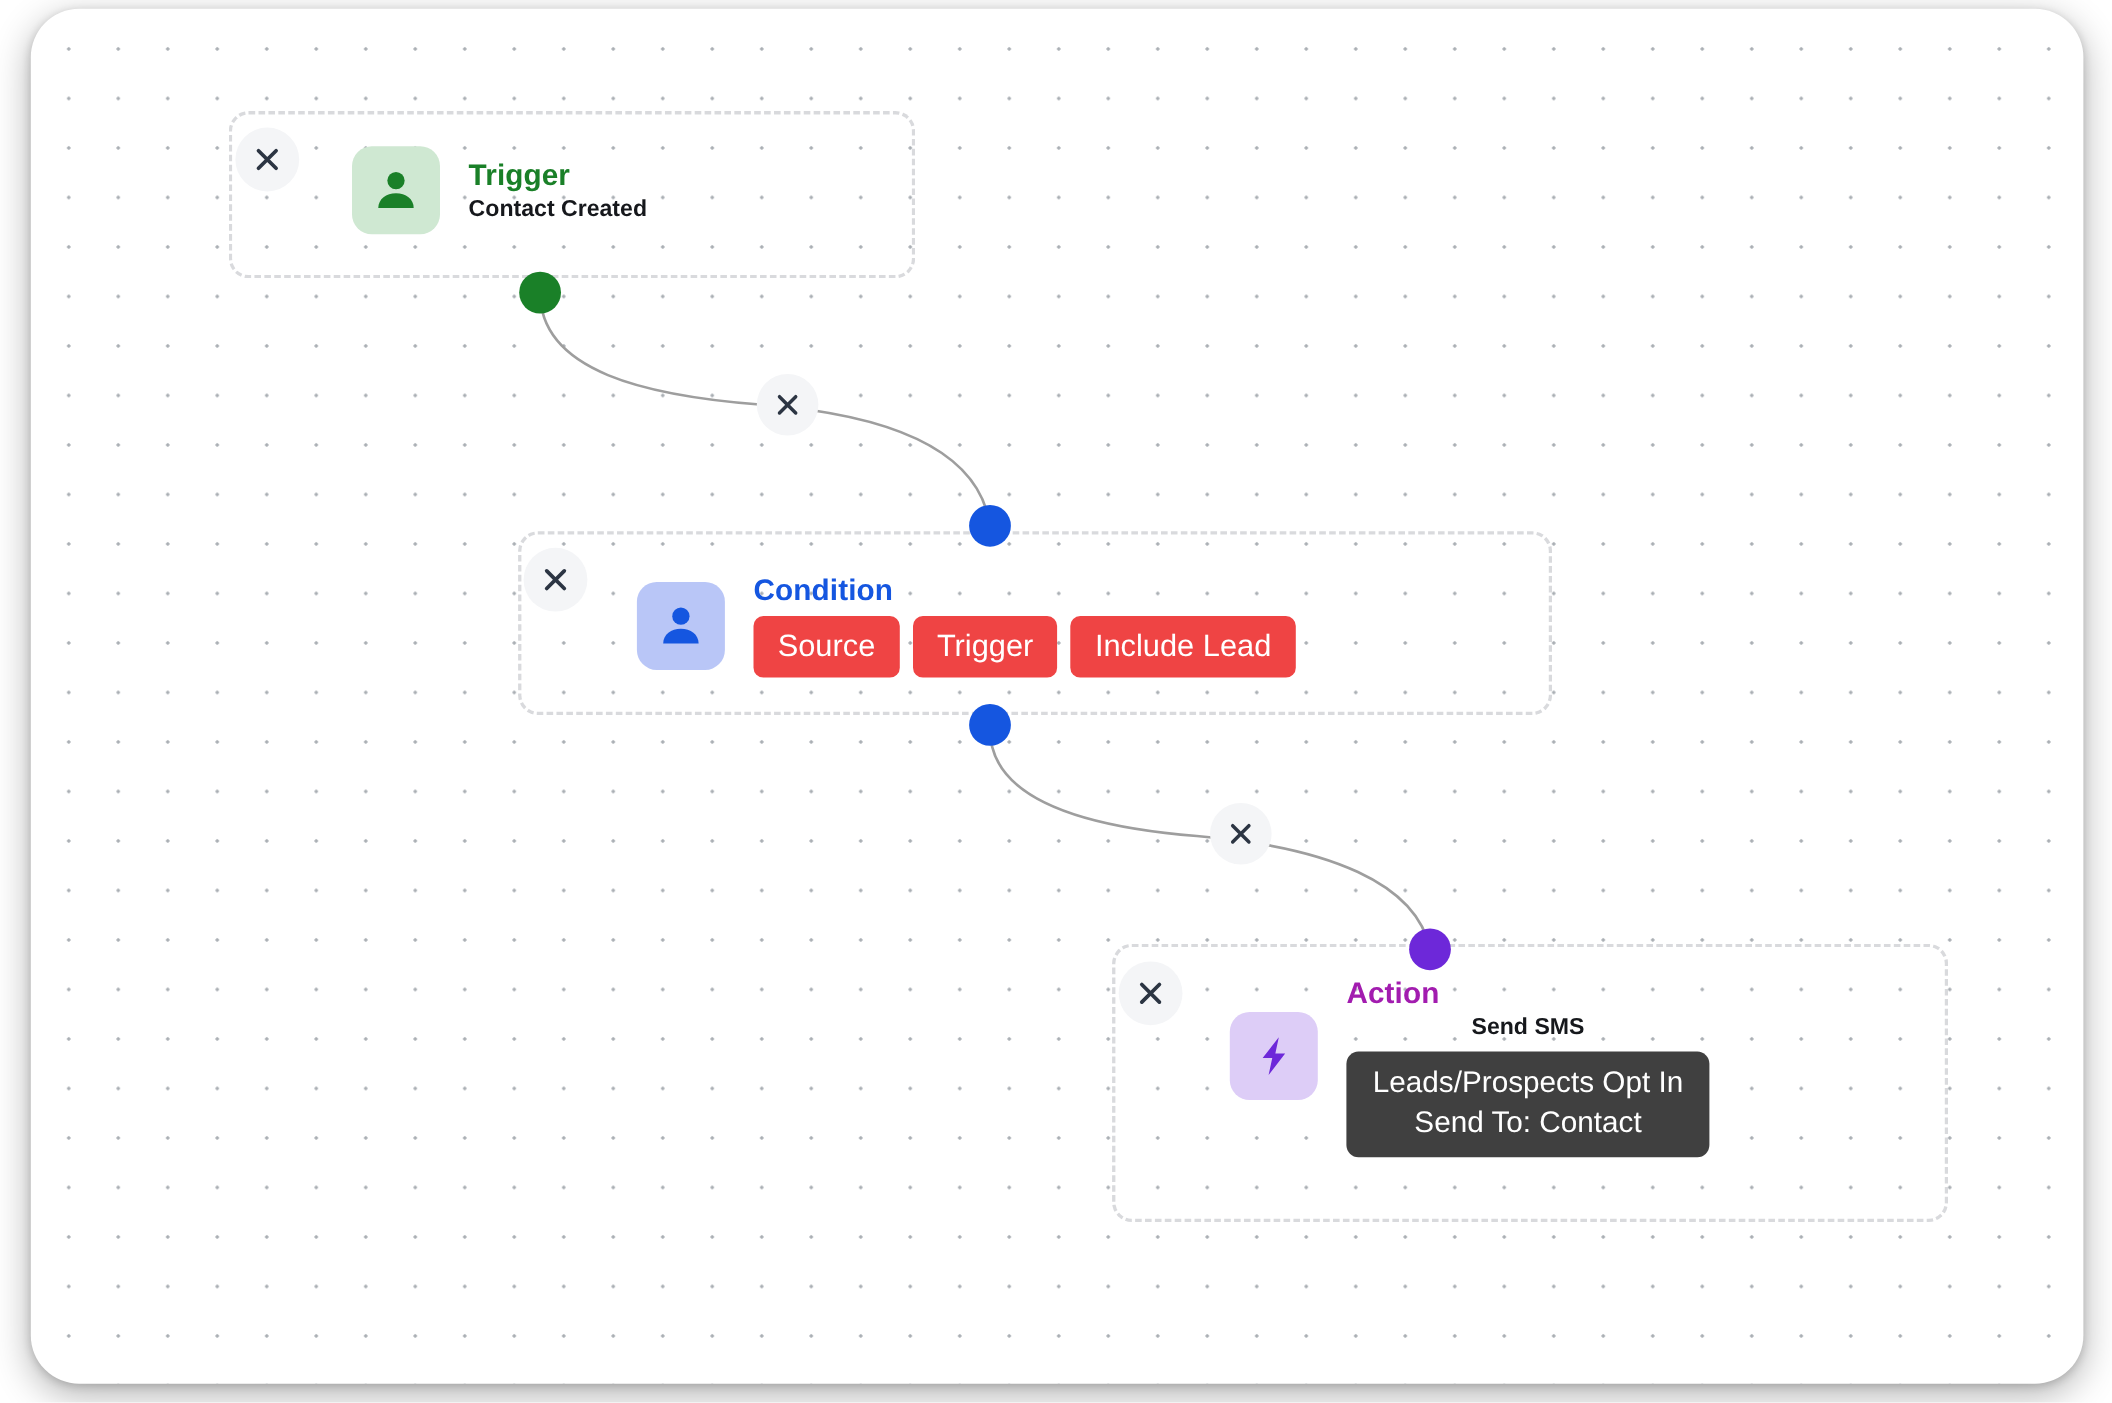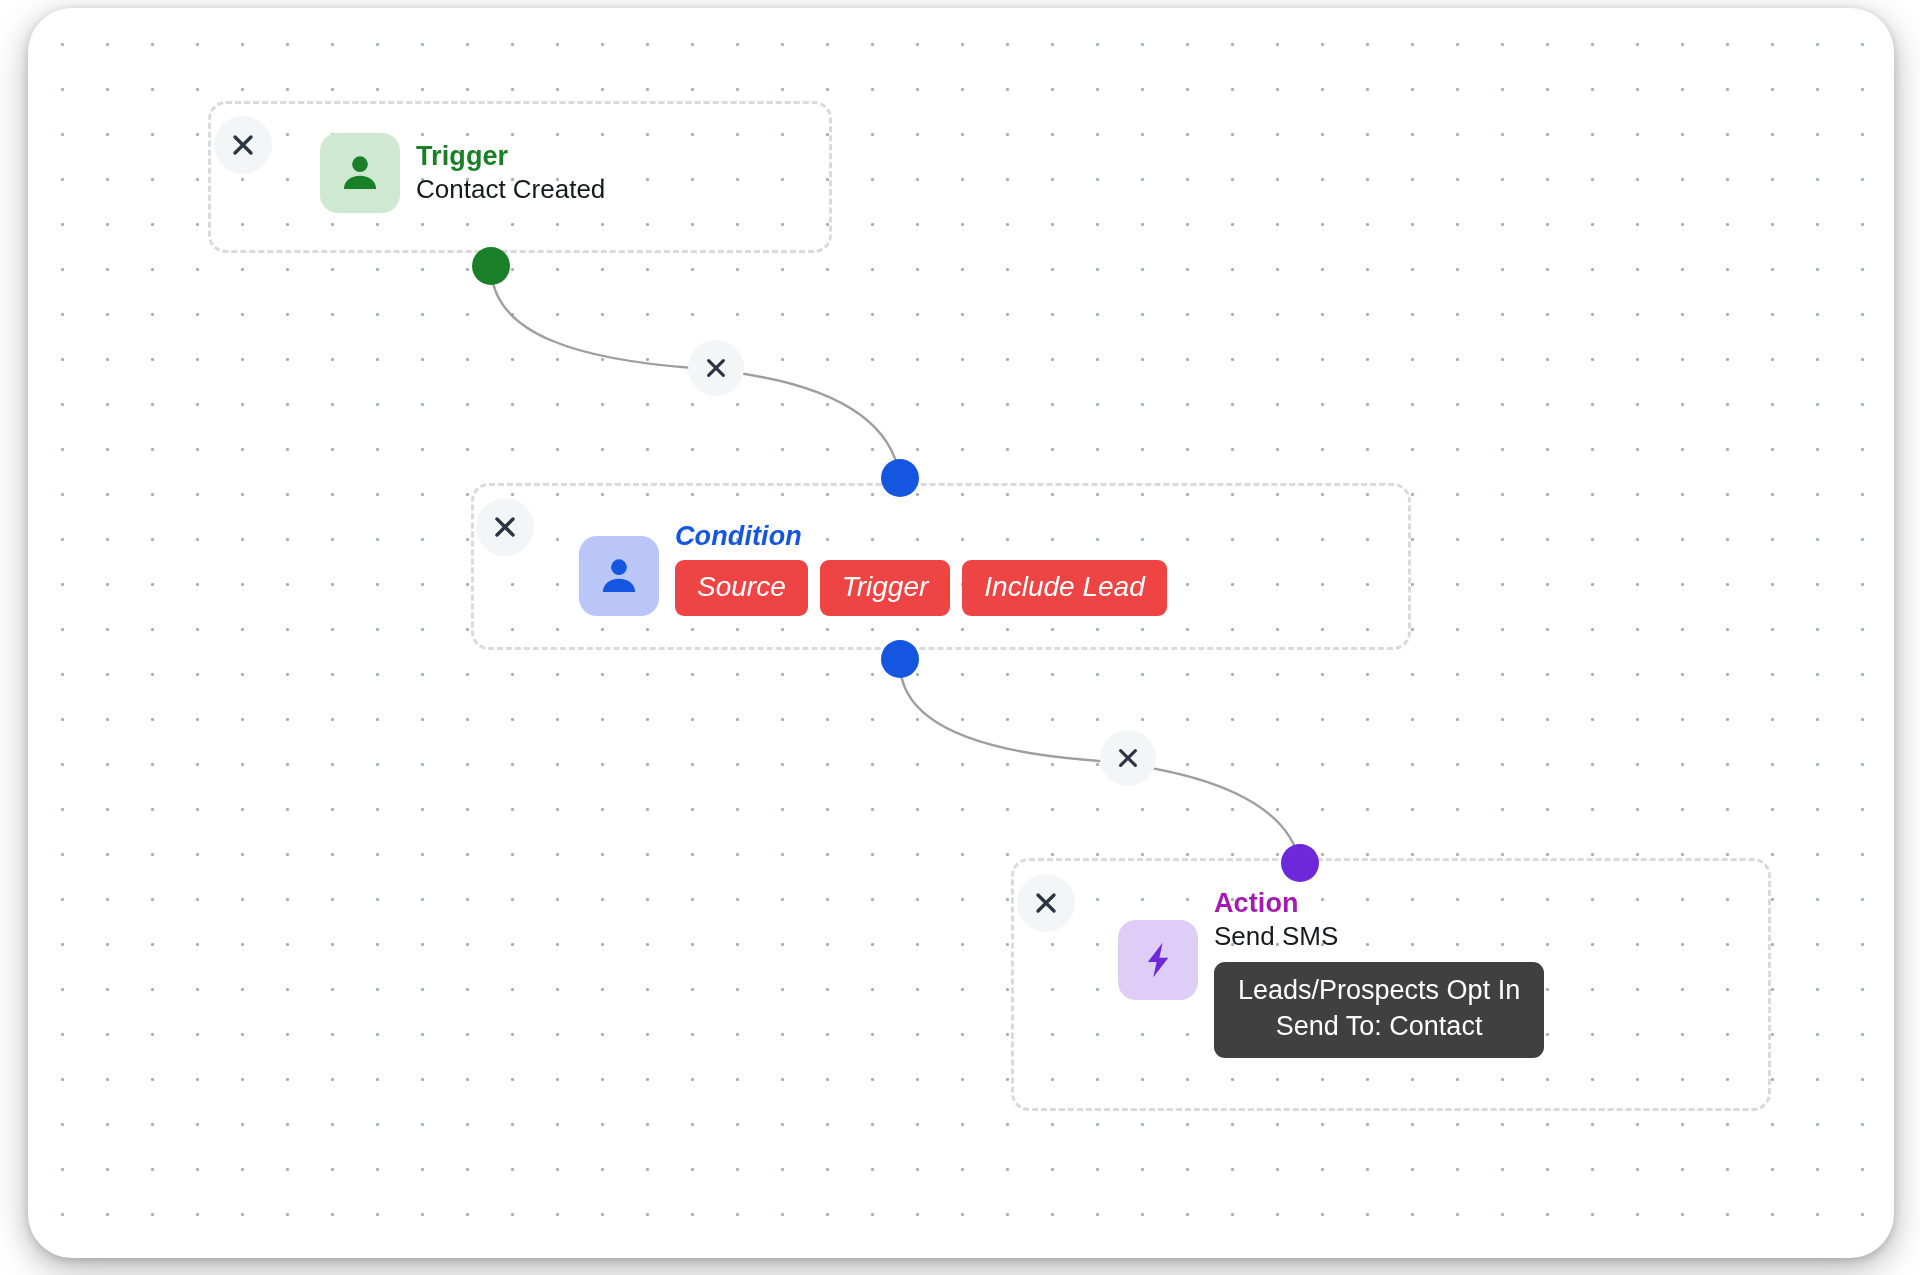--- a/index.html
+++ b/index.html
@@ -56,21 +56,21 @@
     position: absolute;
     border: 3px dashed #d9dadd;
     border-radius: 18px;
     background: rgba(255,255,255,0.0);
   }
 
   .node-inner {
     position: absolute;
     display: flex;
     align-items: center;
-    gap: 16px;
+    gap: 26px;
   }
 
   .icon-box {
     width: 80px;
     height: 80px;
     border-radius: 18px;
     display: flex;
     align-items: center;
     justify-content: center;
     flex: 0 0 auto;
@@ -79,25 +79,26 @@
 
   .node-text { display: flex; flex-direction: column; gap: 2px; }
 
   .node-kind {
     font-size: 27px;
     font-weight: 700;
     line-height: 1.15;
     letter-spacing: 0.1px;
   }
   .node-sub {
-    font-size: 26px;
-    font-weight: 400;
+    font-size: 21px;
+    font-weight: 700;
     color: #16181c;
     line-height: 1.2;
     white-space: nowrap;
+    text-align: center;
   }
 
   
   .close-btn {
     position: absolute;
     width: 58px;
     height: 58px;
     border-radius: 50%;
     background: #f4f5f7;
     border: none;
@@ -209,21 +210,21 @@
     <div class="node" id="node-condition"></div>
 
     <div class="handle" style="left:853px; top:451px; background:#1556e0;"></div>
 
     <button class="close-btn" style="left:448px; top:490px;">
       <svg width="26" height="26" viewBox="0 0 26 26">
         <path d="M5 5 L21 21 M21 5 L5 21" stroke="#2c3543" stroke-width="3.4" stroke-linecap="round"></path>
       </svg>
     </button>
 
-    <div class="node-inner" style="left:551px; top:513px; align-items:flex-end;font-style:italic;">
+    <div class="node-inner" style="left:551px; top:513px; align-items:flex-start;">
       <div class="icon-box" style="background:#b9c6f7; margin-top:8px;">
         <svg width="46" height="46" viewBox="0 0 24 24">
           <circle cx="12" cy="7.4" r="4.1" fill="#1556e0"></circle>
           <path d="M3.6 20.4c0-4.3 3.8-7 8.4-7s8.4 2.7 8.4 7z" fill="#1556e0"></path>
         </svg>
       </div>
       <div class="node-text">
         <div class="node-kind" style="color:#1556e0;">Condition</div>
         <div class="badge-row">
           <span class="badge">Source</span>

